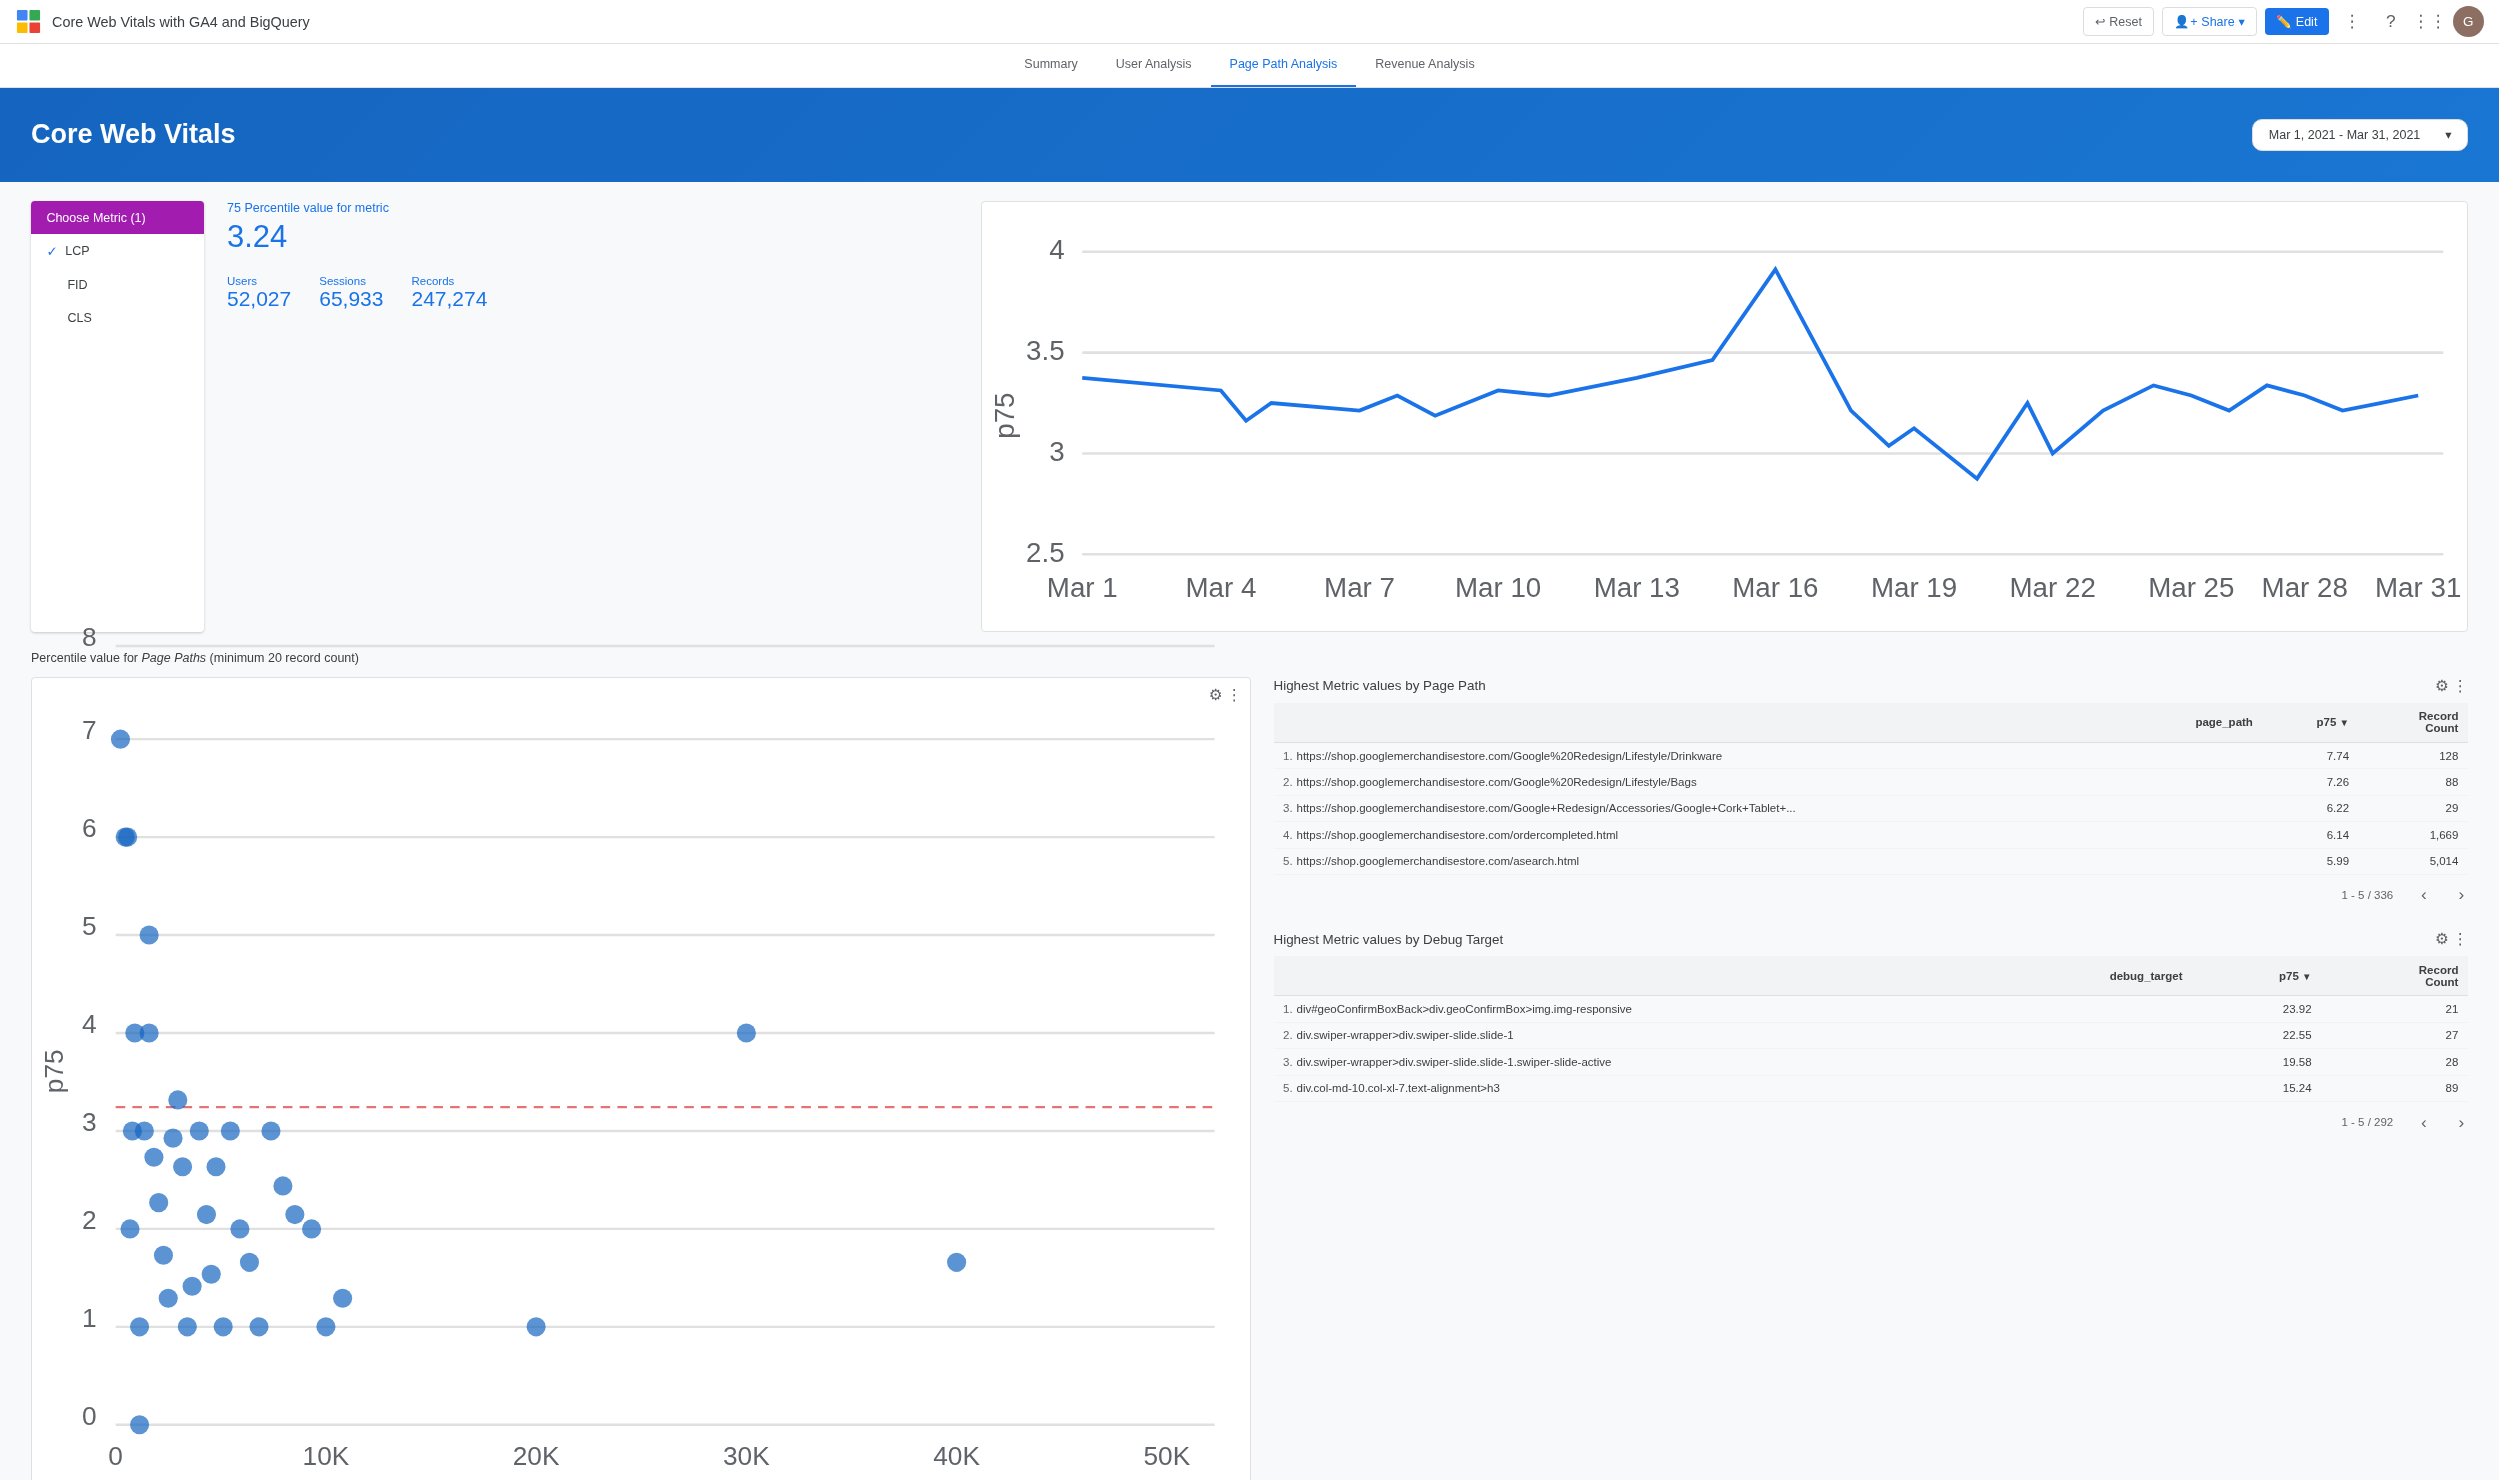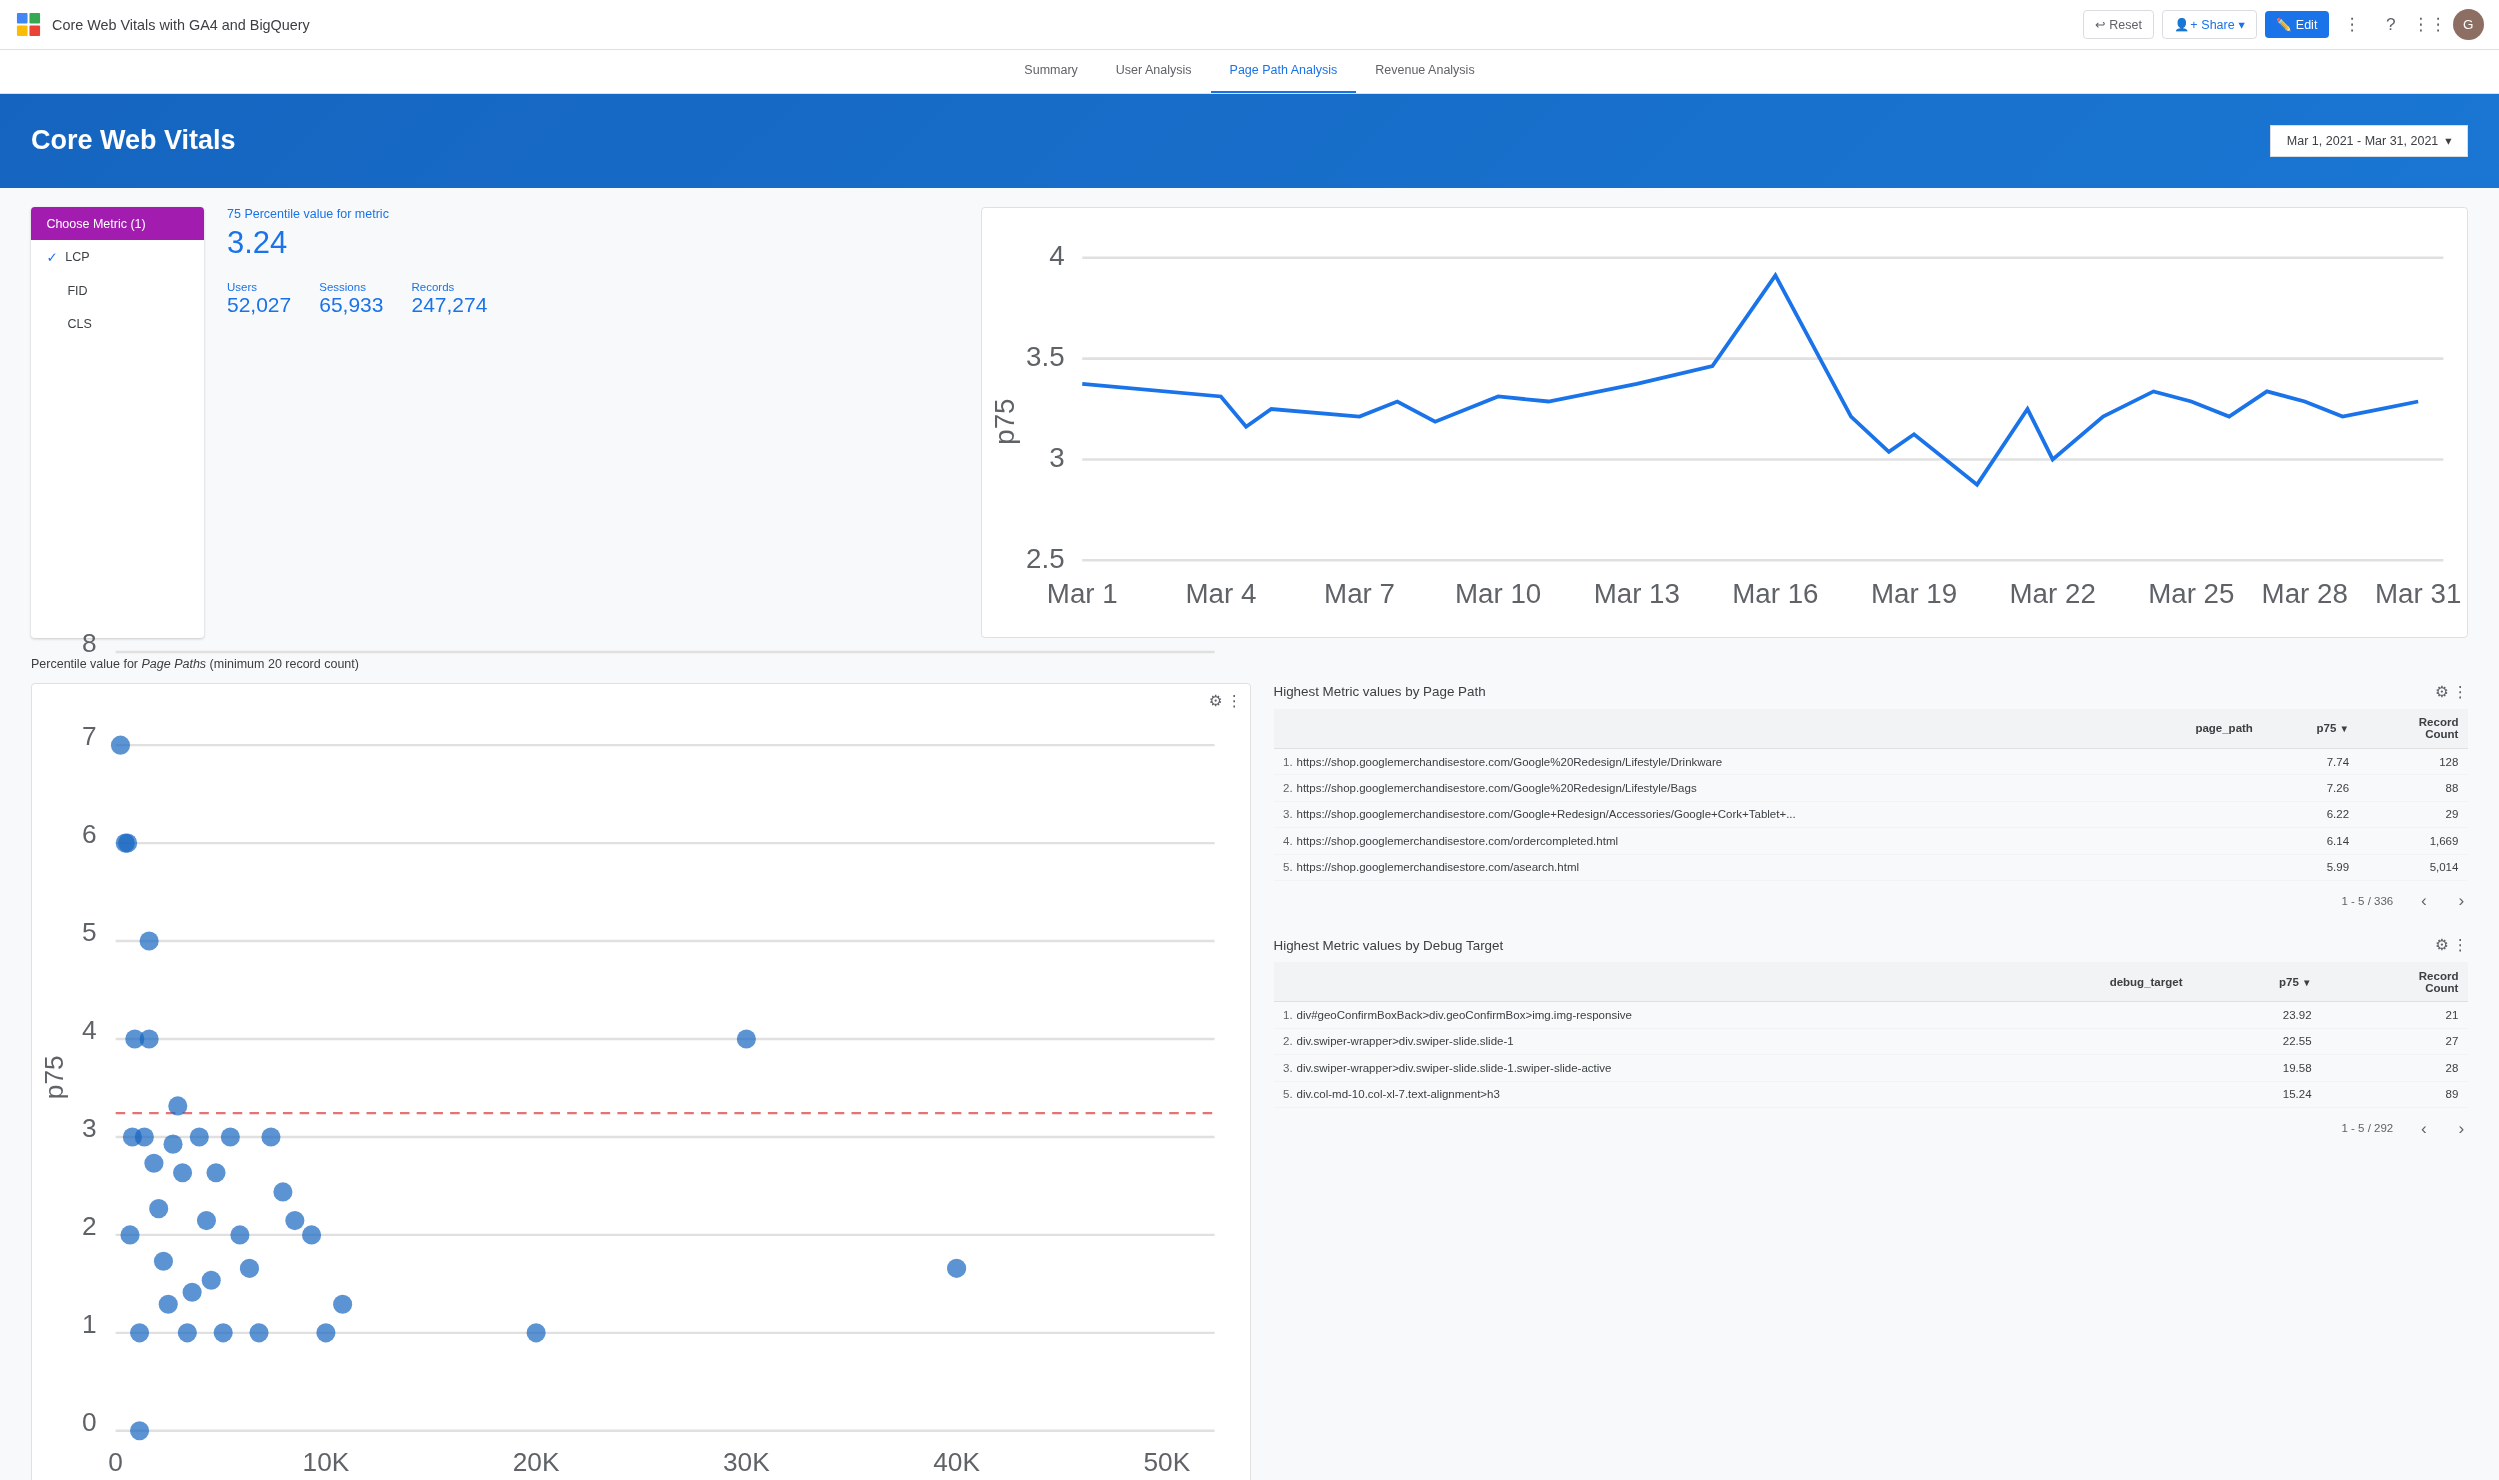--- a/index.html
+++ b/index.html
@@ -1,21 +1,21 @@
 <!DOCTYPE html>
 <html><head>
   <meta charset="utf-8">
   <style>
     * { box-sizing: border-box; margin: 0; padding: 0; }
     body { font-family: 'Google Sans', Arial, sans-serif; font-size: 12.5px; background: #f8f9fa; color: #3c4043; }
 
     
     .topbar {
       display: flex; align-items: center; justify-content: space-between;
-      background: #fff; padding: 0 15.4px; height: 50px;
+      background: #fff; padding: 0 15.4px; height: 44px;
       border-bottom: 1px solid #e0e0e0; position: relative;
     }
     .topbar-left { display: flex; align-items: center; gap: 9.6px; }
     .logo-icon { width: 27px; height: 27px; }
     .app-title { font-size: 14.4px; font-weight: 500; color: #3c4043; }
     .topbar-right { display: flex; align-items: center; gap: 7.7px; }
     .btn { display: flex; align-items: center; gap: 3.8px; padding: 5.8px 11.5px; border-radius: 3.8px; border: none; cursor: pointer; font-size: 12.5px; font-weight: 500; }
     .btn-reset { background: transparent; color: #5f6368; border: 1px solid #dadce0; }
     .btn-share { background: transparent; color: #1a73e8; border: 1px solid #dadce0; }
     .btn-edit { background: #1a73e8; color: #fff; }
@@ -27,22 +27,22 @@
     .nav-tab { padding: 13.4px 19px; font-size: 12.5px; cursor: pointer; color: #5f6368; border-bottom: 2.9px solid transparent; font-weight: 500; }
     .nav-tab.active { color: #1a73e8; border-bottom-color: #1a73e8; }
 
     
     .banner {
       background: linear-gradient(135deg, #1565c0, #1976d2);
       padding: 31px 31px; display: flex; align-items: center; justify-content: space-between;
     }
     .banner-title { color: #fff; font-size: 27px; font-weight: 700; }
     .date-picker {
-      background: #fff; border: 1px solid #dadce0; border-radius: 0;
-      padding: 7.7px 15.4px; display: flex; align-items: center; gap: 7px;
+      background: #fff; border: 1px solid #dadce0; border-radius: 10px;
+      padding: 7.7px 15.4px; display: flex; align-items: center; gap: 25px;
       font-size: 12.5px; color: #3c4043; cursor: pointer;
     }
 
     
     .main { padding: 19px 31px; }
     .metric-selector {
       background: #fff; border-radius: 3.8px; box-shadow: 0 1px 2.9px rgba(0,0,0,0.2);
       min-width: 173px; overflow: hidden;
     }
     .metric-selector-header {

